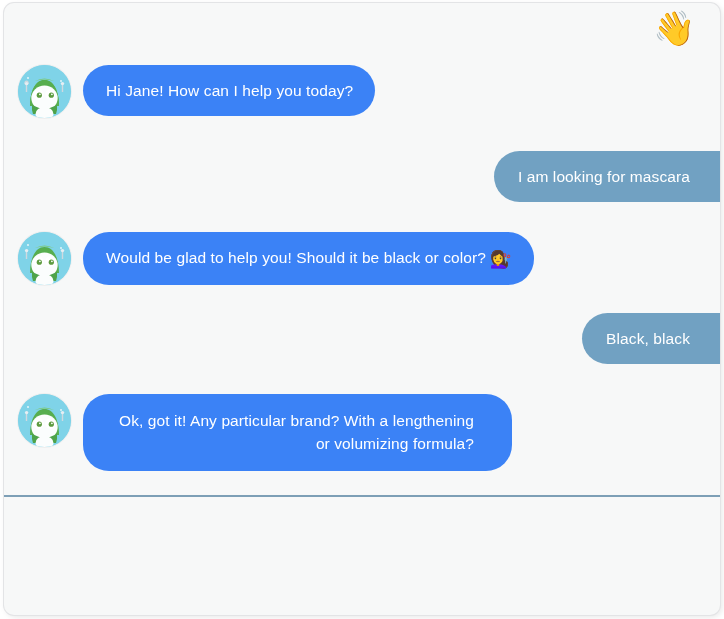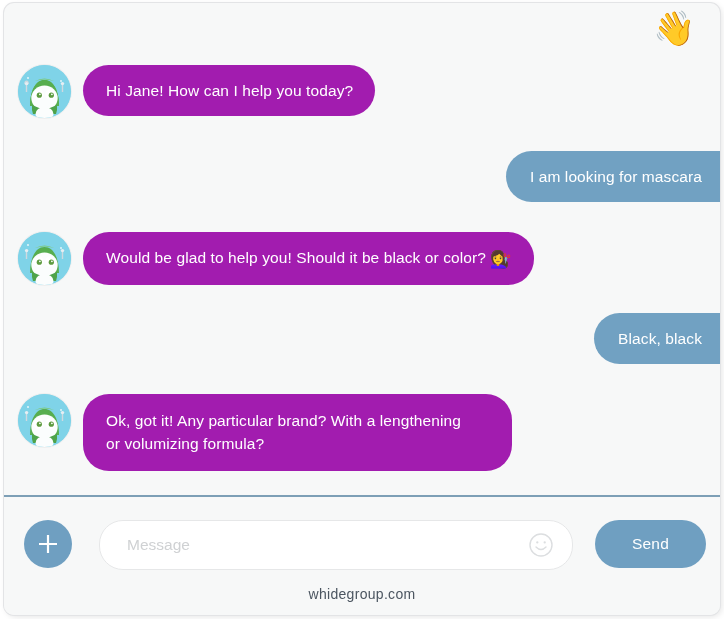--- a/index.html
+++ b/index.html
@@ -60,29 +60,30 @@
   
   .bubble {
     font-size: 15.5px;
     line-height: 23px;
     letter-spacing: 0.1px;
     color: #ffffff;
     box-sizing: border-box;
     white-space: pre-wrap;
   }
   .bubble.bot {
-    background: #a21caf;
+    background: #3b82f6;
     border-radius: 26px;
     padding: 14px 22px 14px 23px;
     margin-left: 12px;
+    text-align: right;
   }
   .bubble.user {
     background: #71a1c2;
     border-radius: 26px 0 0 26px;
-    padding: 14px 18px 14px 24px;
+    padding: 14px 30px 14px 24px;
   }
 
   
   .wave-emoji {
     position: absolute;
     right: 24px;
     top: 8px;
     font-size: 34px;
     line-height: 1;
     user-select: none;
@@ -280,38 +281,14 @@
           <path d="M17 16 q9.5 -5 19 0 q-9.5 -3 -19 0z" fill="#7dc97a"></path>
         </svg>
       </div>
       <div class="bubble bot" style="width:429px; padding:15px 38px 16px 23px;">Ok, got it! Any particular brand? With a lengthening or volumizing formula?</div>
     </div>
 
   </div>
 
   <div class="divider"></div>
 
-  <div class="composer">
-
-    <button class="plus-btn">
-      <svg width="48" height="48" viewBox="0 0 48 48">
-        <path d="M24 15 L24 33 M15 24 L33 24" stroke="#ffffff" stroke-width="2.2" stroke-linecap="butt"></path>
-      </svg>
-    </button>
-
-    <div class="input-wrap">
-      <input class="msg-input" type="text" placeholder="Message" style="">
-      <button class="emoji-btn">
-        <svg width="26" height="26" viewBox="0 0 26 26">
-          <circle cx="13" cy="13" r="11" fill="none" stroke="#dcdee0" stroke-width="1.4"></circle>
-          <circle cx="9.3" cy="10.4" r="1.15" fill="#dcdee0"></circle>
-          <circle cx="16.7" cy="10.4" r="1.15" fill="#dcdee0"></circle>
-          <path d="M8 15 q5 5 10 0" fill="none" stroke="#dcdee0" stroke-width="1.4" stroke-linecap="round"></path>
-        </svg>
-      </button>
-    </div>
-
-    <button class="send-btn">Send</button>
-
-    <div class="site-label">whidegroup.com</div>
-  </div>
 
 </div>
 
 </body></html>

